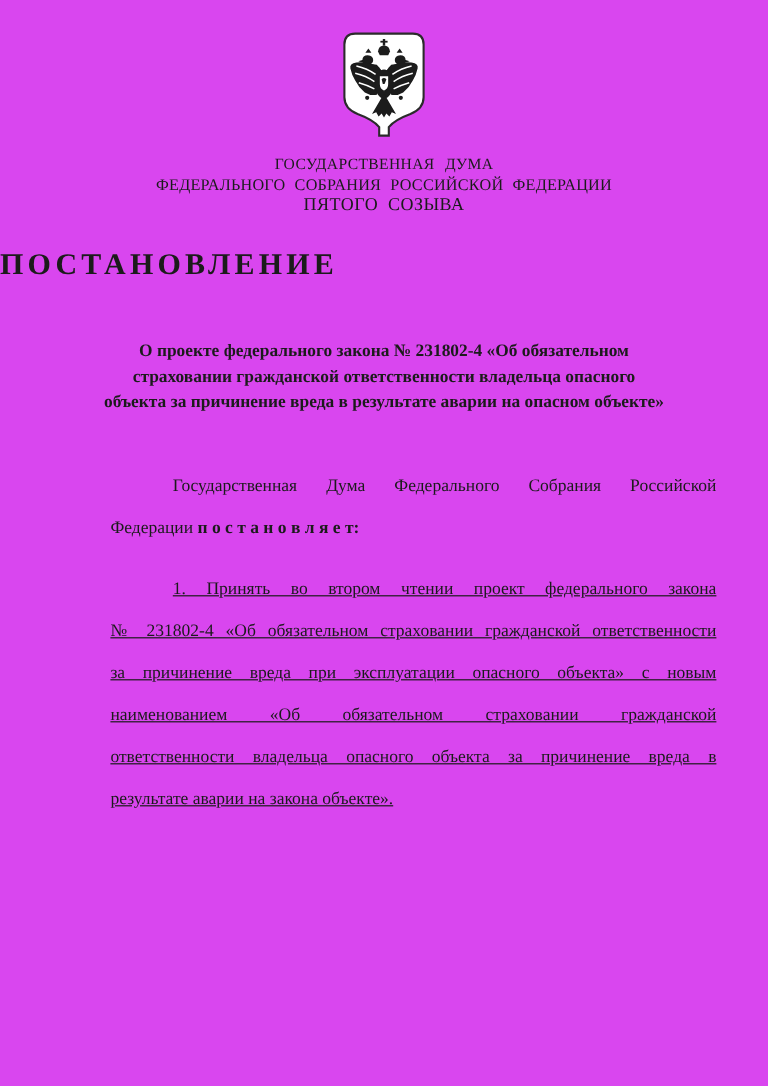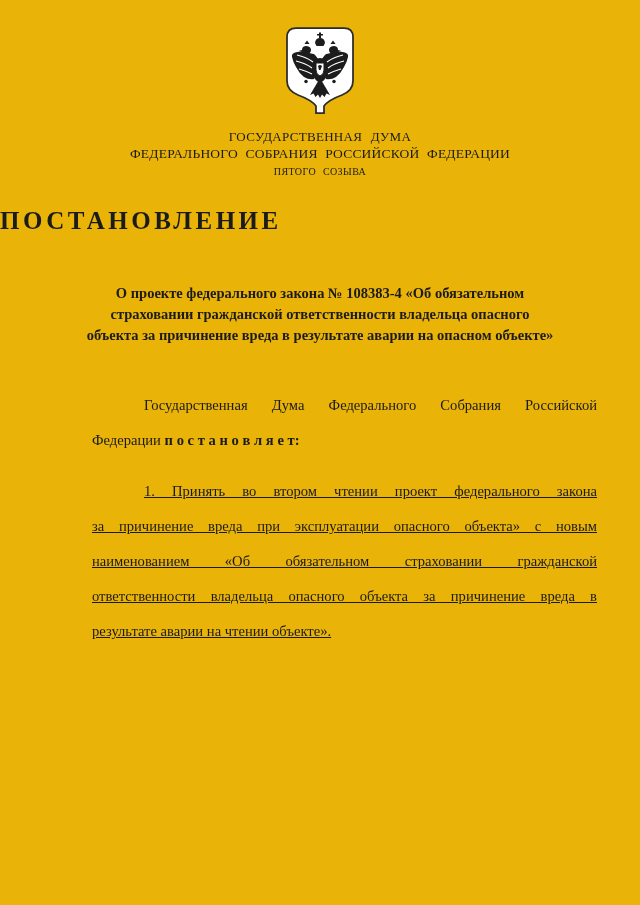--- a/index.html
+++ b/index.html
@@ -1,31 +1,31 @@
 <!DOCTYPE html>
 <html><head>
 <meta charset="utf-8">
 <style>
   html, body { margin: 0; padding: 0; background: #888; }
   .page {
     position: relative;
     width: 640px; height: 905px;
     margin: 0 auto;
-    background: #eab308;
+    background: #d946ef;
     color: #1b1b1b;
     font-family: "Liberation Serif", "DejaVu Serif", serif;
     overflow: hidden;
   }
   .emblem { width: 72px; height: 90px; margin: 25px auto 0; }
   .emblem svg { display: block; width: 100%; height: 100%; }
 
   .letterhead { margin-top: 14px; text-align: center; }
   .lh1 { font-size: 13px;   line-height: 16px; letter-spacing: 0.3px; word-spacing: 5px; }
   .lh2 { font-size: 13.5px; line-height: 17px; letter-spacing: 0.2px; word-spacing: 4px; }
-  .lh3 { font-size: 10px; line-height: 15px; margin-top: 2px; letter-spacing: 0.4px; word-spacing: 4px; }
+  .lh3 { font-size: 15px; line-height: 15px; margin-top: 2px; letter-spacing: 0.4px; word-spacing: 4px; }
 
   .doc-title { margin-top: 28px; text-align: left; }
   .t1 { font-size: 25px; font-weight: bold; line-height: 27px; letter-spacing: 3.5px; }
   .t2 { font-size: 20px; line-height: 24px; margin-top: 1px; letter-spacing: 2px; word-spacing: 8px; }
 
   .subject {
     margin: 49px auto 0; width: 520px;
     font-weight: bold; font-size: 14.5px; line-height: 21px;
     text-align: center;
   }
@@ -91,32 +91,33 @@
     <div class="lh1">ГОСУДАРСТВЕННАЯ ДУМА</div>
     <div class="lh2">ФЕДЕРАЛЬНОГО СОБРАНИЯ РОССИЙСКОЙ ФЕДЕРАЦИИ</div>
     <div class="lh3">ПЯТОГО СОЗЫВА</div>
   </div>
 
   <div class="doc-title">
     <div class="t1">ПОСТАНОВЛЕНИЕ</div>
   </div>
 
   <div class="subject">
-    <div>О проекте федерального закона № 108383-4 «Об обязательном</div>
+    <div>О проекте федерального закона № 231802-4 «Об обязательном</div>
     <div>страховании гражданской ответственности владельца опасного</div>
     <div>объекта за причинение вреда в результате аварии на опасном объекте»</div>
   </div>
 
   <div class="doc-body">
       <div class="para">
         <div class="line just ind"><span>Государственная Дума Федерального Собрания Российской</span></div>
         <div class="line"><span>Федерации </span><span class="b">п о с т а н о в л я е т:</span></div>
       </div>
       <div class="para">
         <div class="line just ind"><span>1. Принять во втором чтении проект федерального закона</span></div>
+        <div class="line just"><span>№ 231802-4 «Об обязательном страховании гражданской ответственности</span></div>
         <div class="line just"><span>за причинение вреда при эксплуатации опасного объекта» с новым</span></div>
         <div class="line just"><span>наименованием «Об обязательном страховании гражданской</span></div>
         <div class="line just"><span>ответственности владельца опасного объекта за причинение вреда в</span></div>
-        <div class="line"><span>результате аварии на чтении объекте».</span></div>
+        <div class="line"><span>результате аварии на закона объекте».</span></div>
       </div>
     </div>
 
 </div>
 
 </body></html>

